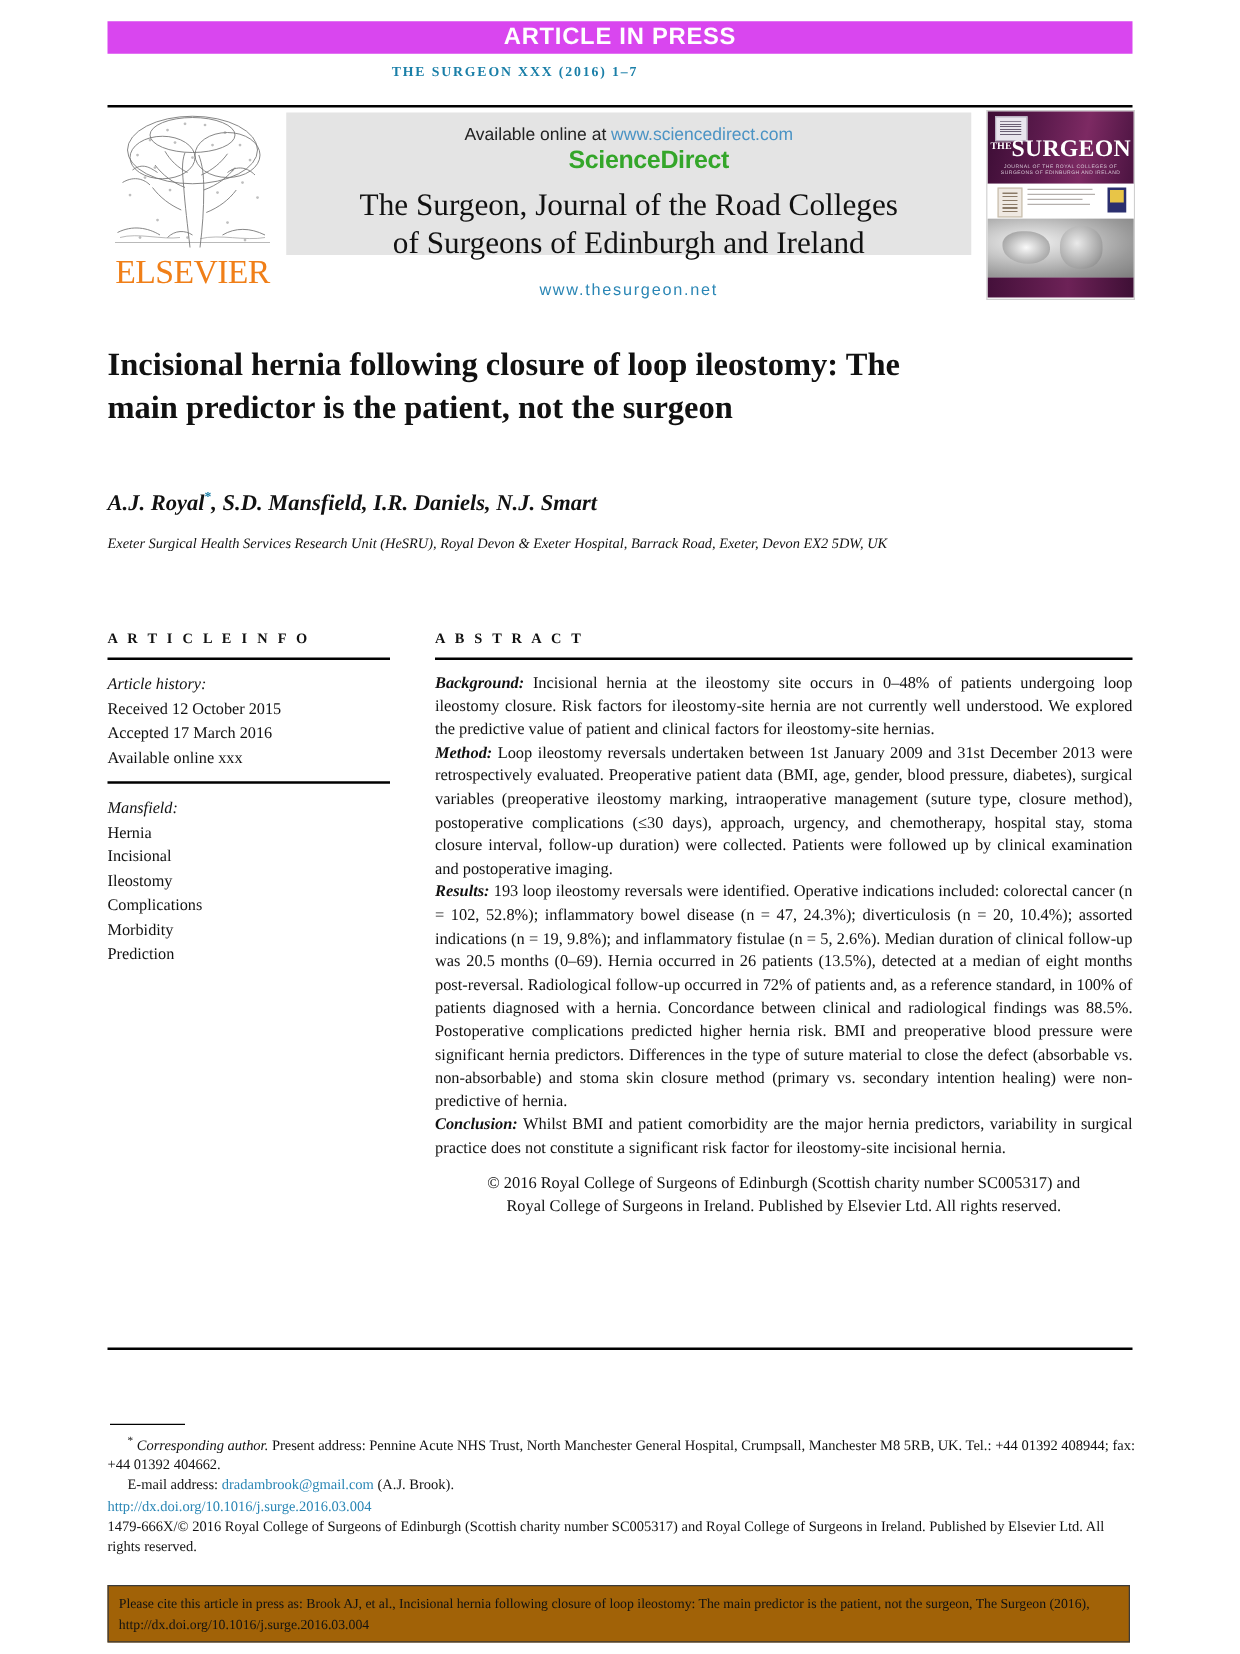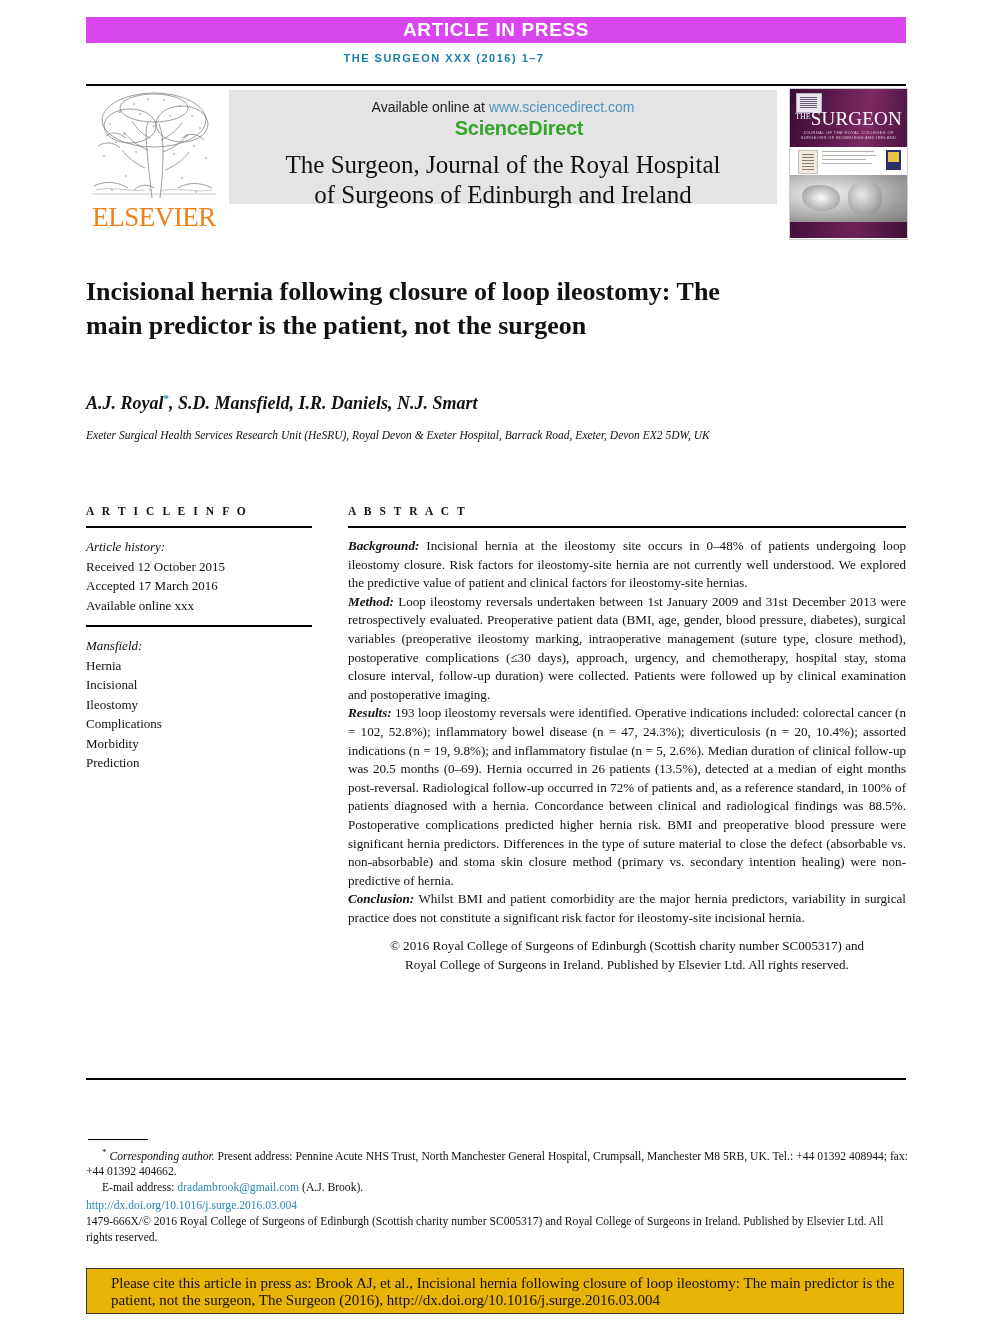--- a/index.html
+++ b/index.html
@@ -43,26 +43,25 @@
     color: #ffffff;
   }
 
   
   .runhead {
     position: absolute;
     left: 0;
     top: 52px;
     width: 824px;
     text-align: center;
-    font-family: Liberation Sans, sans-serif;
+    font-family: Liberation Serif, serif;
     font-weight: bold;
     font-size: 11px;
     letter-spacing: 1.5px;
     color: #1a7fa8;
-    padding-left: 32px;
   }
 
   .rule-top {
     position: absolute;
     left: 86px;
     top: 84px;
     width: 820px;
     height: 2px;
     background: #000;
   }
@@ -176,20 +175,21 @@
   .cover-title {
     position: absolute;
     left: 0; top: 18px;
     width: 117px;
     text-align: center;
     color: #ffffff;
     font-family: "Liberation Serif", serif;
     font-size: 19px;
     letter-spacing: 0.2px;
     line-height: 20px;
+    font-weight: bold;
   }
   .cover-title .the {
     font-size: 8px;
     vertical-align: 6px;
     letter-spacing: 0;
   }
   .cover-sub {
     position: absolute;
     left: 0; top: 41px;
     width: 117px;
@@ -420,26 +420,26 @@
   }
   .issn-line { margin-top: 1px; }
 
   
   .cite-box {
     position: absolute;
     left: 86px;
     top: 1268px;
     width: 818px;
     height: 46px;
-    background: #eab308;
+    background: #a16207;
     border: 1px solid #3a3a3a;
     box-sizing: border-box;
-    padding: 6px 8px 0 24px;
-    font-family: "Liberation Serif", serif;
-    font-size: 15px;
+    padding: 6px 8px 0 8px;
+    font-family: "Liberation Serif", serif;
+    font-size: 11px;
     line-height: 17px;
     color: #111;
   }
 </style>
 </head>
 <body>
 
 <div class="page">
 
   <div class="aip-bar">
@@ -510,23 +510,24 @@
       </div>
       <div class="elsevier-word">ELSEVIER</div>
     </div>
 
     <div class="sd-box">
       <div class="sd-avail">
         <span>Available online at </span><span class="url">www.sciencedirect.com</span>
       </div>
       <div class="sd-brand">ScienceDirect</div>
       <div class="sd-title">
-        <div>The Surgeon, Journal of the Royal Hospital</div>
+        <div>The Surgeon, Journal of the Road Colleges</div>
         <div>of Surgeons of Edinburgh and Ireland</div>
       </div>
+      <div class="sd-url">www.thesurgeon.net</div>
     </div>
 
     <div class="cover">
       <div class="cover-top">
         <div class="cover-rcse"></div>
         <div class="cover-title"><span class="the">THE</span><span>SURGEON</span></div>
         <div class="cover-sub">JOURNAL OF THE ROYAL COLLEGES OF SURGEONS OF EDINBURGH AND IRELAND</div>
       </div>
       <div class="cover-mid">
         <div class="cover-crest"></div>

